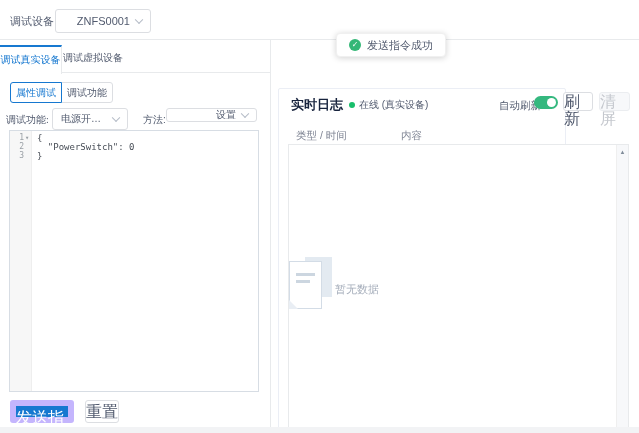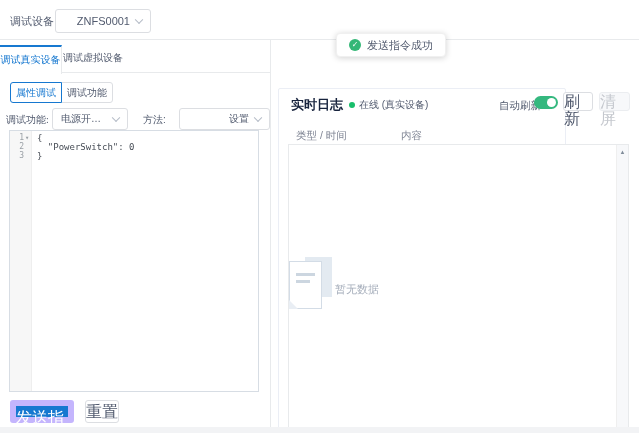--- a/index.html
+++ b/index.html
@@ -40,21 +40,21 @@
   .tab.inactive { left:62px; width:62px; color:#515a6e; }
   .mode-group { position:absolute; left:10px; top:42px; display:flex; }
   .mode-btn { height:21px; padding:0 5px; font-size:10px; line-height:19px;
     border:1px solid #dcdee2; background:#fff; color:#515a6e; cursor:pointer; }
   .mode-btn.active { border-color:#1678d0; color:#1678d0; z-index:2; position:relative; }
   .mode-btn:first-child { border-radius:3px 0 0 3px; }
   .mode-btn:last-child { border-radius:0 3px 3px 0; margin-left:-1px; }
   .form-label { position:absolute; top:73px; font-size:10px; color:#515a6e; }
   .fn-label { left:6px;font-family:Liberation Serif, serif; } .method-label { left:143px; }
   .fn-select { left:52px; top:68px; width:76px; height:22px; }
-  .method-select { left:179px; top:68px; width:91px; height:22px;padding-left:41px; }
+  .method-select { left:166px; top:68px; width:91px; height:14px;padding-left:41px; }
   .form-row .select .val, .fn-select .val, .method-select .val { font-size:10px; }
   
   .editor { position:absolute; left:9px; top:90px; width:250px; height:262px;
     border:1px solid #d7dde4; background:#fff; font-family:"DejaVu Sans Mono",monospace;
     font-size:9px; cursor:text; }
   .gutter { position:absolute; left:0; top:0; bottom:0; width:22px;
     background:#f7f7f7; border-right:1px solid #eeeeee; }
   .code-line { position:absolute; left:0; width:100%; height:10px; line-height:10px; }
   .code-line .lnum { position:absolute; left:0; width:14px; text-align:right;
     color:#9aa0a6; font-size:8px; }

